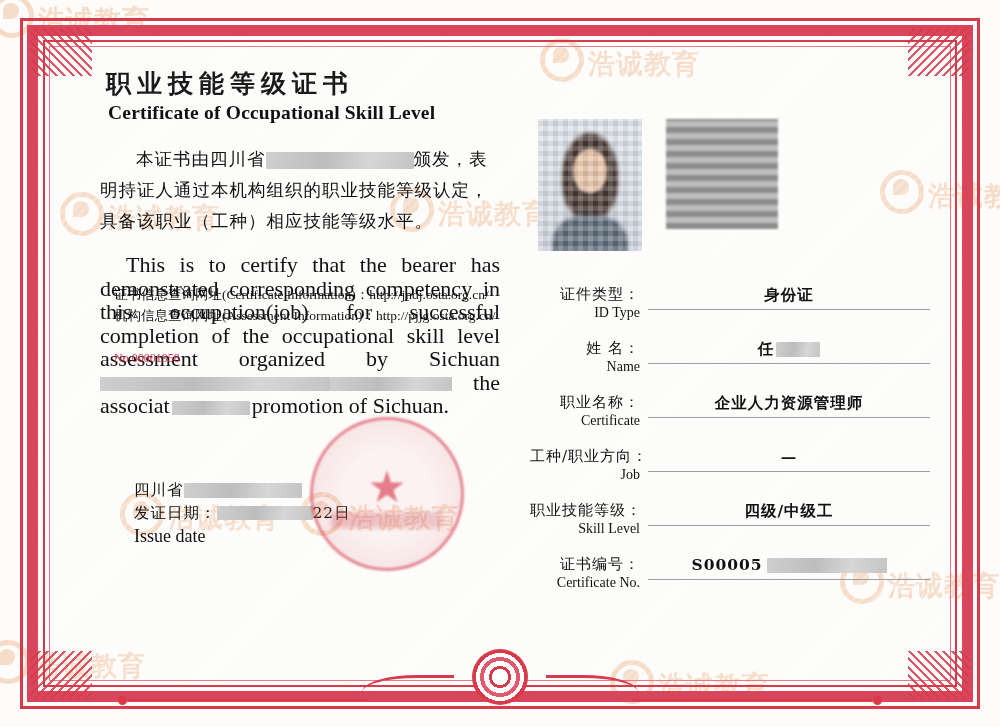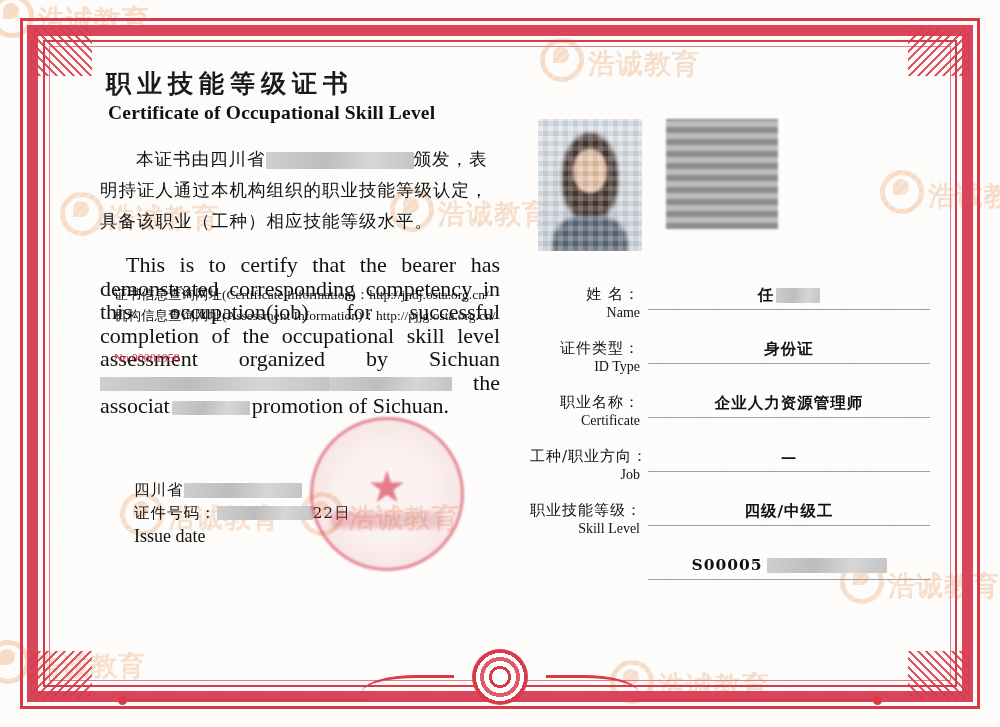--- a/index.html
+++ b/index.html
@@ -309,21 +309,21 @@
   <div class="left">
     <div class="title-cn">职业技能等级证书</div>
     <div class="title-en">Certificate of Occupational Skill Level</div>
 
     <p class="para-cn"><span>本证书由四川省</span><span class="redact r-cn1"></span><span>颁发，表明持证人通过本机构组织的职业技能等级认定，具备该职业（工种）相应技能等级水平。</span></p>
 
     <p class="para-en"><span>This is to certify that the bearer has demonstrated corresponding competency in this occupation(job) for successful completion of the occupational skill level assessment organized by Sichuan</span><span class="redact r-en1"></span><span class="redact r-en2"></span> <span>the associat</span><span class="redact r-en3"></span><span>promotion of Sichuan.</span></p>
 
     <div class="sign">
       <div><span>四川省</span><span class="redact r-dept"></span></div>
-      <div><span>证件号码：</span><span class="redact r-date"></span><span>22日</span></div>
+      <div><span>发证日期：</span><span class="redact r-date"></span><span>22日</span></div>
       <div class="en">Issue date</div>
     </div>
 
     <div class="seal">
       <div class="star">★</div>
       <div class="blurtext"></div>
     </div>
 
     <div class="footer-urls">
       <div class="lat">证书信息查询网址(Certificate  Information)：http://jndj.osta.org.cn/</div>
@@ -341,36 +341,36 @@
       <div class="body"></div>
       <div class="pix"></div>
     </div>
 
     <div class="qr"></div>
 
     <div class="fields">
 
       <div class="field">
         <div class="labels">
+          <div class="lab-cn">证件类型：</div>
+          <div class="lab-en">ID Type</div>
+        </div>
+        <div class="val">身份证</div>
+        <div class="line"></div>
+      </div>
+
+      <div class="field">
+        <div class="labels">
           <div class="lab-cn">姓    名：</div>
           <div class="lab-en">Name</div>
         </div>
         <div class="val"><span>任</span><span class="redact r-name"></span></div>
         <div class="line"></div>
       </div>
 
-      <div class="field">
-        <div class="labels">
-          <div class="lab-cn">证件类型：</div>
-          <div class="lab-en">ID Type</div>
-        </div>
-        <div class="val">身份证</div>
-        <div class="line"></div>
-      </div>
-
 
       <div class="field">
         <div class="labels">
           <div class="lab-cn">职业名称：</div>
           <div class="lab-en">Certificate</div>
         </div>
         <div class="val">企业人力资源管理师</div>
         <div class="line"></div>
       </div>
 
@@ -386,20 +386,24 @@
       <div class="field">
         <div class="labels">
           <div class="lab-cn">职业技能等级：</div>
           <div class="lab-en">Skill Level</div>
         </div>
         <div class="val">四级/中级工</div>
         <div class="line"></div>
       </div>
 
       <div class="field">
+        <div class="labels">
+          <div class="lab-cn">证书编号：</div>
+          <div class="lab-en">Certificate No.</div>
+        </div>
         <div class="val"><span>S00005</span><span class="redact r-cert"></span></div>
         <div class="line"></div>
       </div>
 
     </div>
   </div>
 </div>
 
 <div class="bar-l"></div>
 <div class="bar-r"></div>

